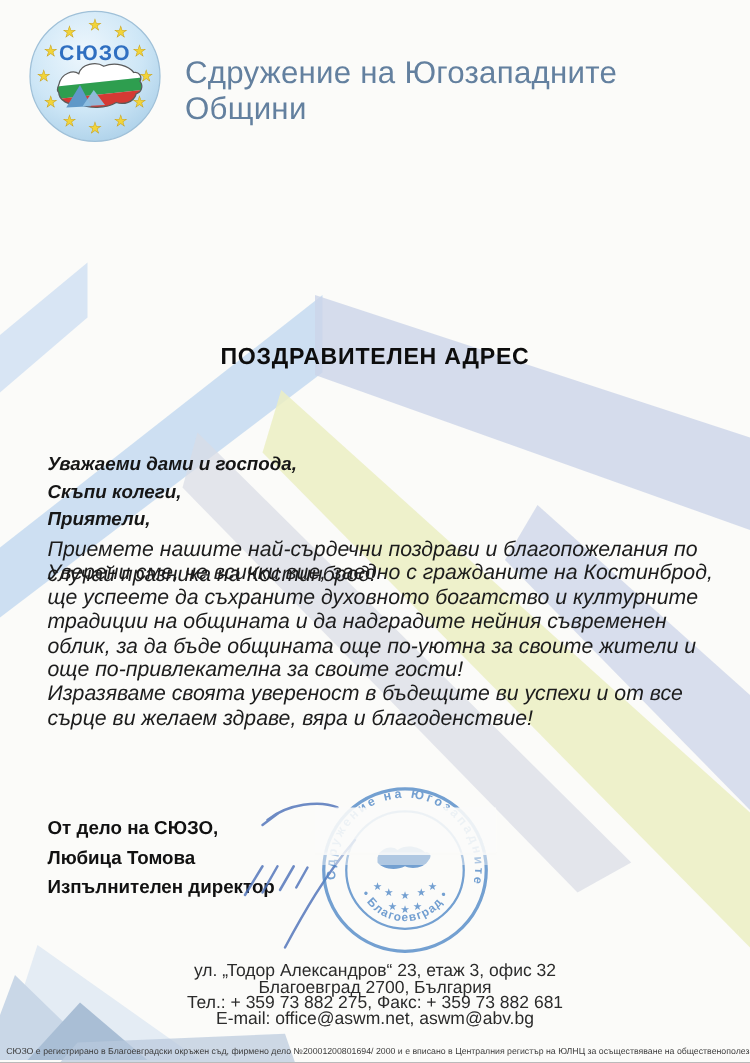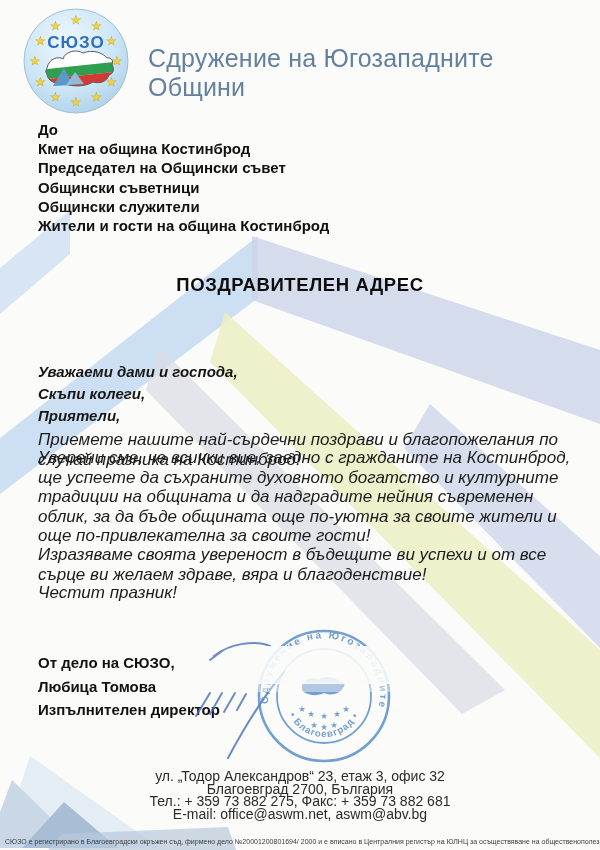--- a/index.html
+++ b/index.html
@@ -98,41 +98,32 @@
     </g>
     <path d="M28,64 C30,54 40,52 44,55 C46,47 58,45 64,49 C74,45 84,49 88,54
              C92,53 95,57 93,61 C96,65 94,70 90,71 C88,78 80,80 74,78
              C66,83 52,83 44,79 C36,81 28,76 28,70 C26,68 27,66 28,64 Z" fill="none" stroke="#5a5a5a" stroke-width="1"></path>
     <path d="M34,82 L45,64 L54,81 Z" fill="#5f98c8"></path>
     <path d="M47,81 L56,68 L65,80 Z" fill="#8fbfe2" opacity="0.95"></path>
   </svg>
 
   <div id="org-title">Сдружение на Югозападните Общини</div>
 
-  <div id="recipient">
-    <div>До</div>
-    <div>Кмет на община Костинброд</div>
-    <div>Председател на Общински съвет</div>
-    <div>Общински съветници</div>
-    <div>Общински служители</div>
-    <div>Жители и гости на община Костинброд</div>
-  </div>
 
   <div id="salutation">
     <div>Уважаеми дами и господа,</div>
     <div>Скъпи колеги,</div>
     <div>Приятели,</div>
   </div>
 
   <div id="letter-title">ПОЗДРАВИТЕЛЕН АДРЕС</div>
 
   <div id="para-0" class="para">Приемете нашите най-сърдечни поздрави и благопожелания по случай празника на Костинброд!</div>
   <div id="para-1" class="para">Уверени сме, че всички вие, заедно с  гражданите на Костинброд, ще успеете да съхраните духовното богатство и културните традиции на общината и да надградите нейния съвременен облик, за да бъде общината още по-уютна за своите жители и още по-привлекателна за своите гости!</div>
   <div id="para-2" class="para">Изразяваме своята увереност в бъдещите ви успехи и от все сърце ви желаем здраве, вяра и благоденствие!</div>
-  <div id="para-3" class="para">Честит празник!</div>
 
   <div id="closing">
     <div>От дело на СЮЗО,</div>
     <div>Любица Томова</div>
     <div>Изпълнителен директор</div>
   </div>
 
   <svg id="signature" width="170" height="140" viewBox="0 0 170 140">
     <g fill="none" stroke="#4a6fb8" stroke-width="2" stroke-linecap="round" opacity="0.8">
       <path d="M44,28 C60,15 86,12 100,18"></path>

